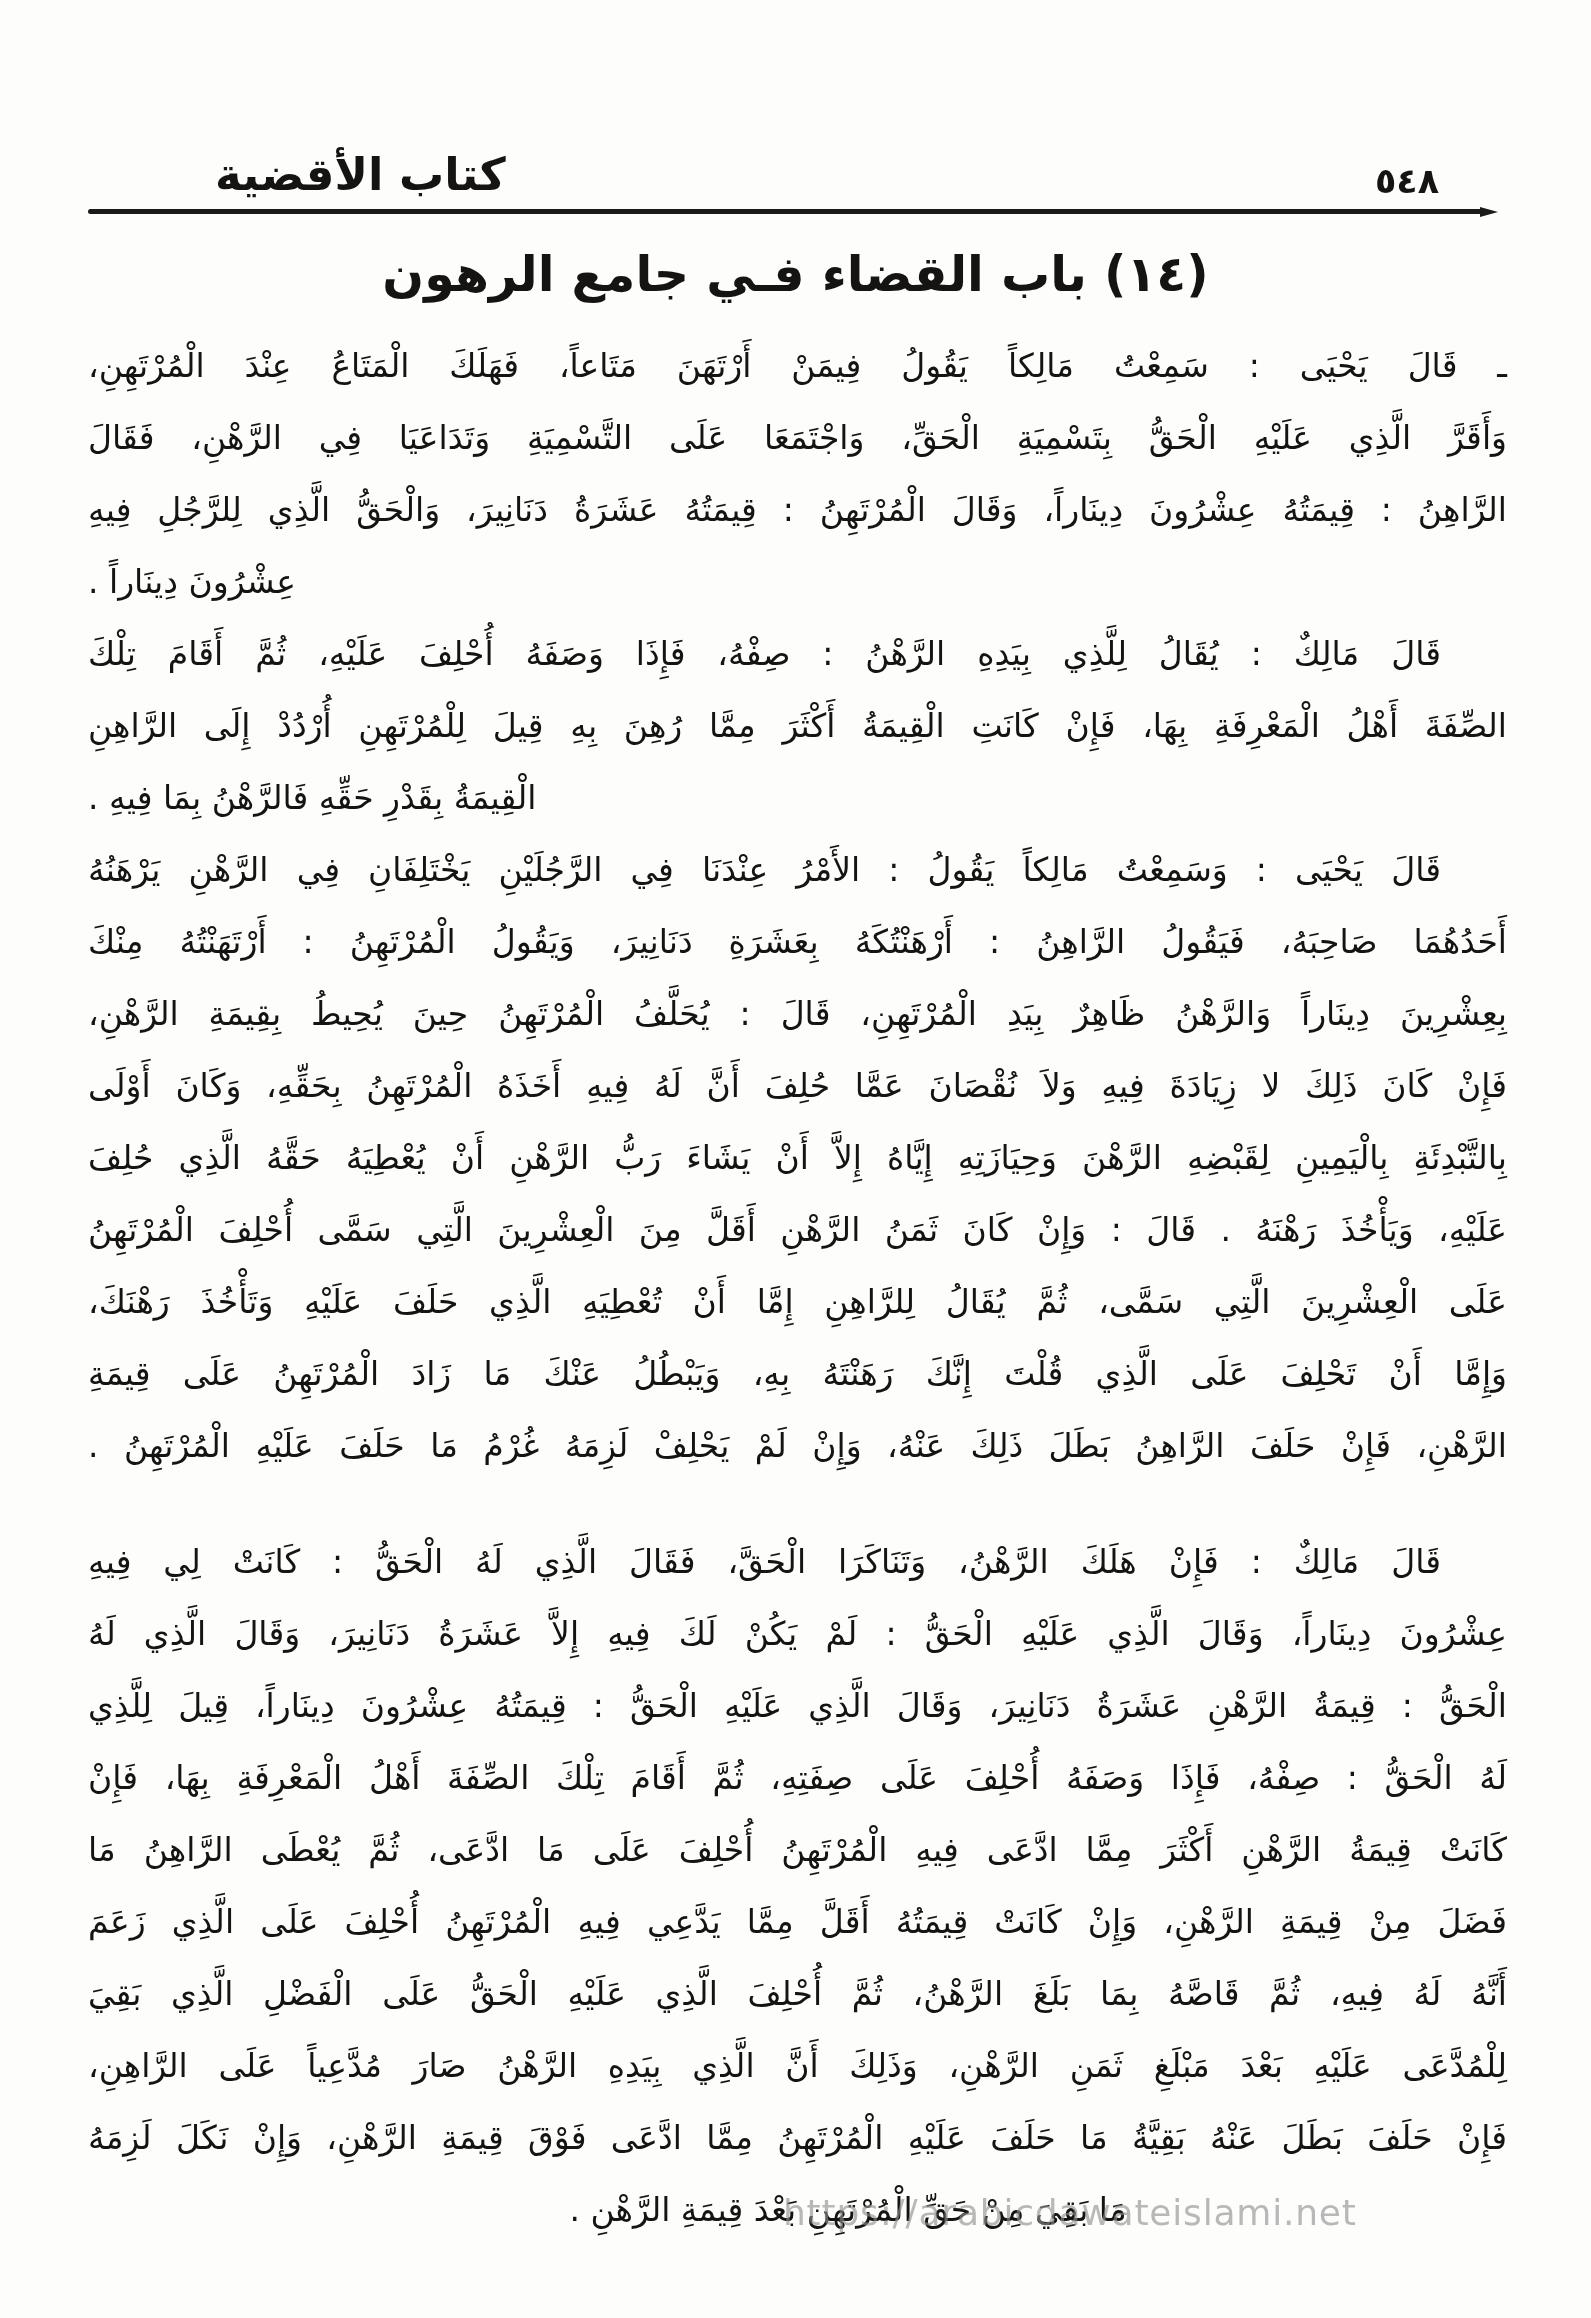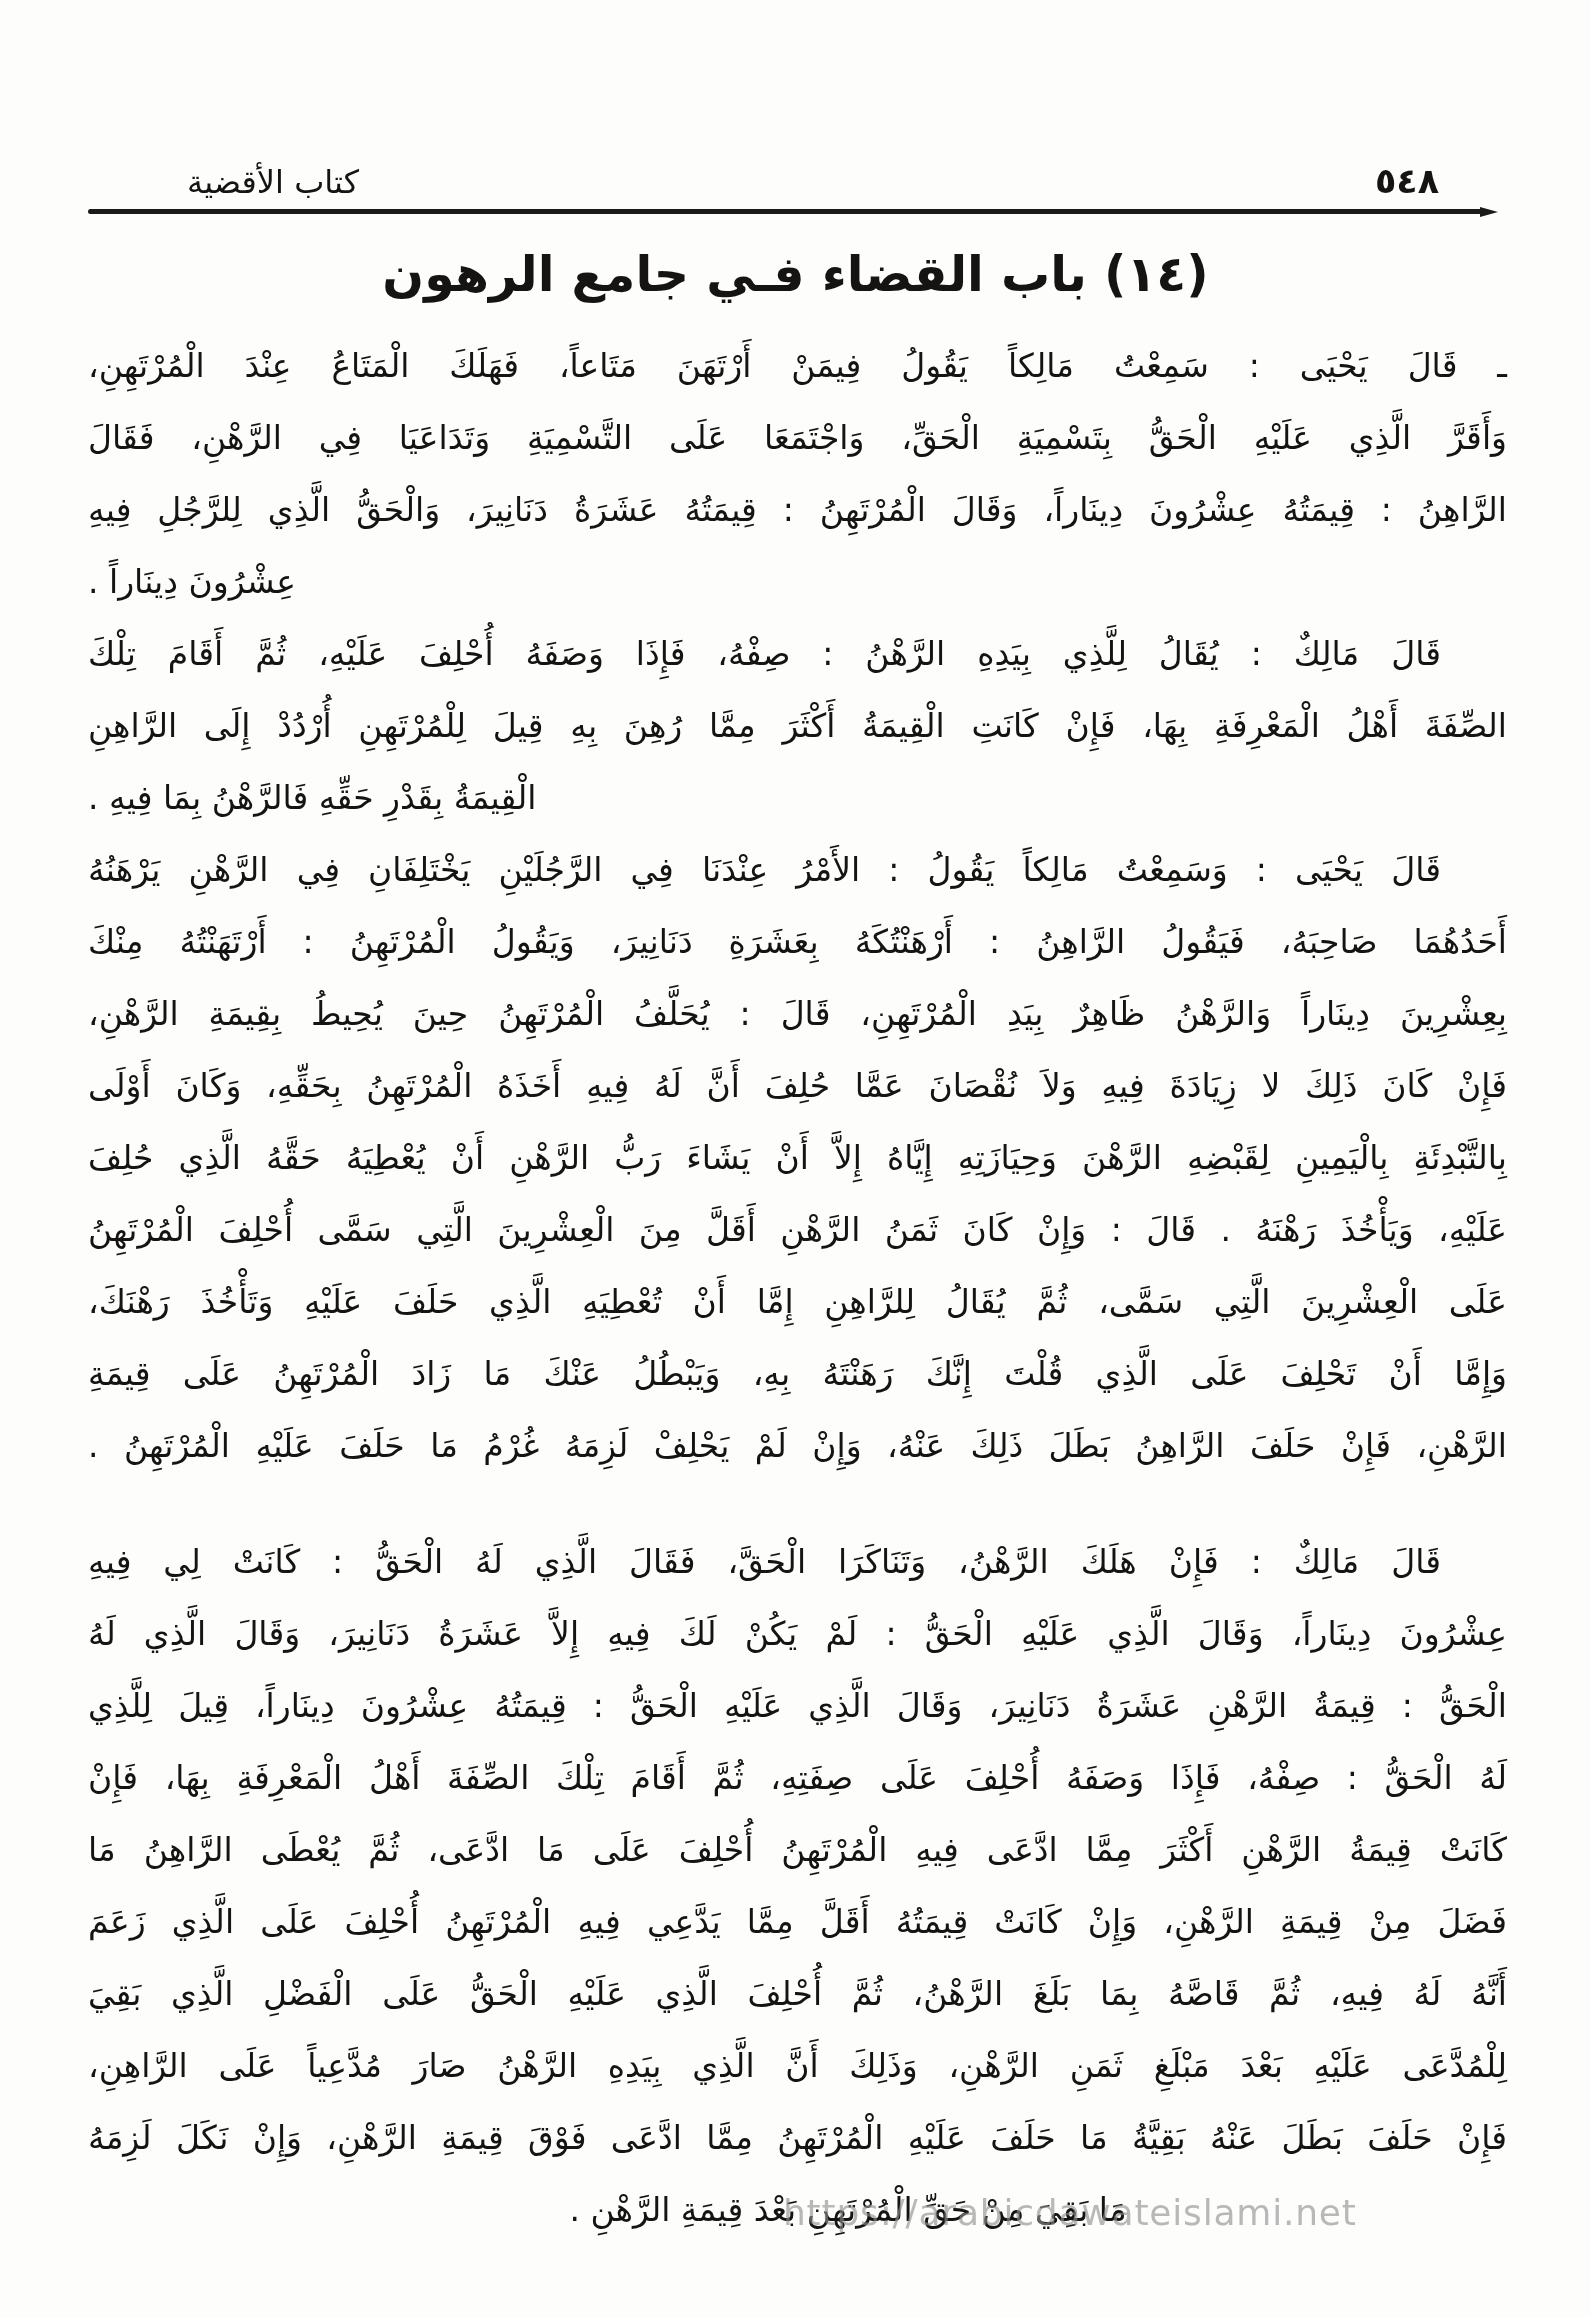--- a/index.html
+++ b/index.html
@@ -14,22 +14,23 @@
   .page{
     position:absolute;inset:0;
   }
   
   .running-header{
     position:absolute;top:108px;left:0;right:0;height:93px;
     display:flex;align-items:flex-end;justify-content:space-between;
     padding:0 152px 0 187px;box-sizing:border-box;
   }
   .book-title{
-    font-size:32px;font-weight:normal;direction:rtl;
+    font-size:45px;font-weight:bold;direction:rtl;
     letter-spacing:0;
+    margin-left:28px;
   }
   .page-number{
     font-size:35px;font-weight:bold;direction:rtl;
     padding-left:46px;
   }
   .header-rule{
     position:absolute;top:209px;left:88px;width:1398px;height:5px;
     background:#1b1a18;border-radius:2.5px;
   }
   .header-rule:after{

